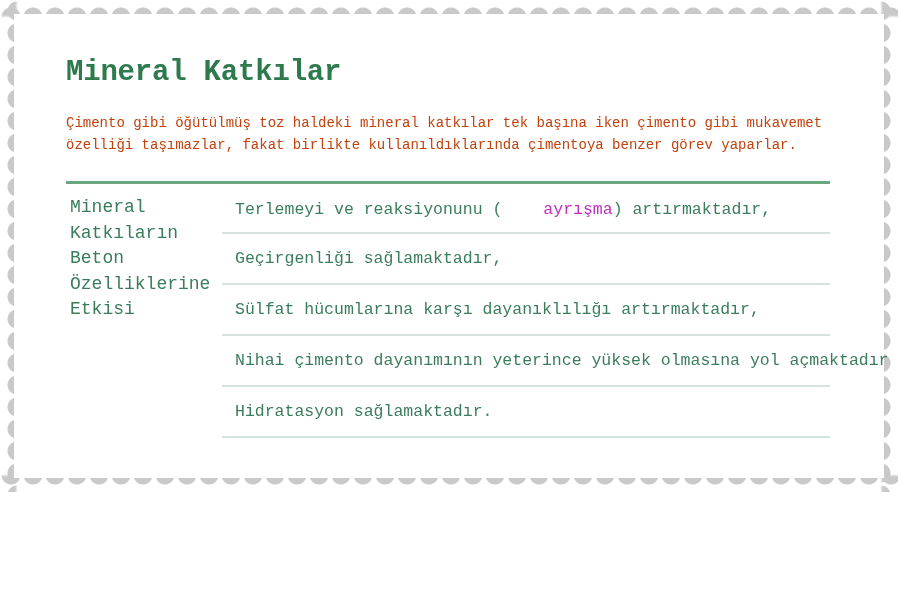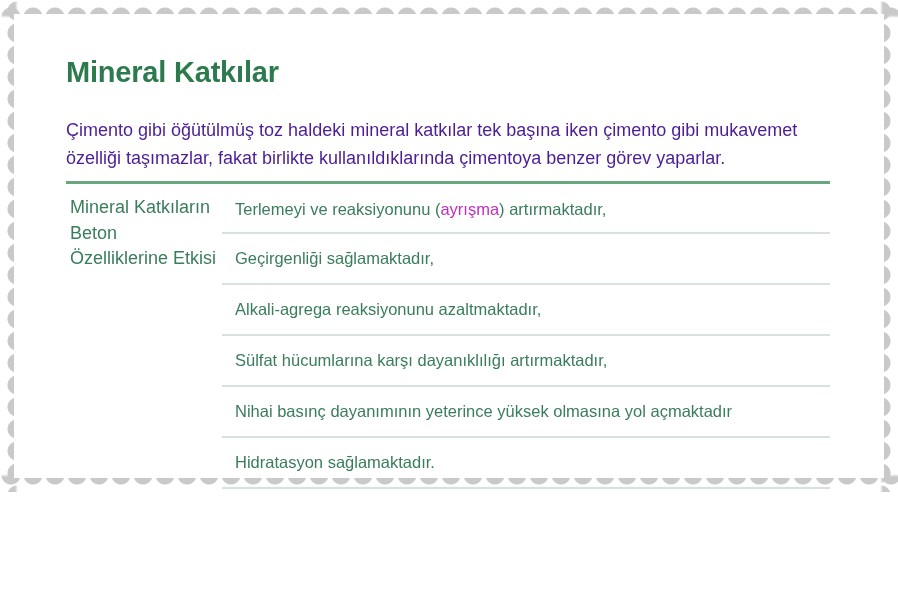--- a/index.html
+++ b/index.html
@@ -6,21 +6,21 @@
     margin: 0;
     padding: 0;
     background: #ffffff;
   }
   #page {
     position: relative;
     width: 898px;
     height: 492px;
     background: #ffffff;
     overflow: hidden;
-    font-family: Liberation Sans, sans-serif;
+    font-family: Liberation Mono, monospace;
   }
   .edge {
     position: absolute;
     background-repeat: repeat;
   }
   
   .edge-top {
     top: 6px; left: 0; width: 898px; height: 18px;
     background-image: radial-gradient(circle at 11px 11px, #c9c9c9 0 9px, rgba(201,201,201,0) 10px);
     background-size: 22px 22px;
@@ -77,23 +77,23 @@
     color: #2d7a4d;
     letter-spacing: -0.2px;
     white-space: nowrap;
   }
 
   .intro {
     position: absolute;
     left: 66px;
     top: 98px;
     width: 768px;
-    font-size: 18px;
+    font-size: 14px;
     line-height: 1.58;
-    color: #4c1d95;
+    color: #c2410c;
   }
 
   .rule-main {
     position: absolute;
     left: 66px;
     top: 181px;
     width: 764px;
     height: 3px;
     background: #6aa77e;
   }
@@ -124,20 +124,21 @@
   }
   .row:first-child { height: 48px; }
   .row-text {
     font-size: 16.5px;
     color: #3a7d5c;
     padding-left: 13px;
     white-space: nowrap;
   }
   .hl {
     color: #c02fc0;
+    margin-left: 41px;
   }
   .paren {
     color: #3a7d5c;
   }
 
   .black-rule {
     position: absolute;
     left: 47px;
     top: 571px;
     width: 783px;
@@ -176,30 +177,27 @@
 
       <div class="row">
         <div class="row-text"><span>Terlemeyi ve reaksiyonunu  (</span><span class="hl">ayrışma</span><span class="paren">) artırmaktadır,</span></div>
       </div>
 
 
       <div class="row">
         <div class="row-text">Geçirgenliği sağlamaktadır,</div>
       </div>
 
-      <div class="row">
-        <div class="row-text">Alkali-agrega reaksiyonunu azaltmaktadır,</div>
-      </div>
 
       <div class="row">
         <div class="row-text">Sülfat hücumlarına karşı dayanıklılığı artırmaktadır,</div>
       </div>
 
       <div class="row">
-        <div class="row-text">Nihai basınç dayanımının yeterince yüksek olmasına yol açmaktadır</div>
+        <div class="row-text">Nihai çimento dayanımının yeterince yüksek olmasına yol açmaktadır</div>
       </div>
 
       <div class="row">
         <div class="row-text">Hidratasyon sağlamaktadır.</div>
       </div>
 
     </div>
 
     <div class="black-rule"></div>
 

